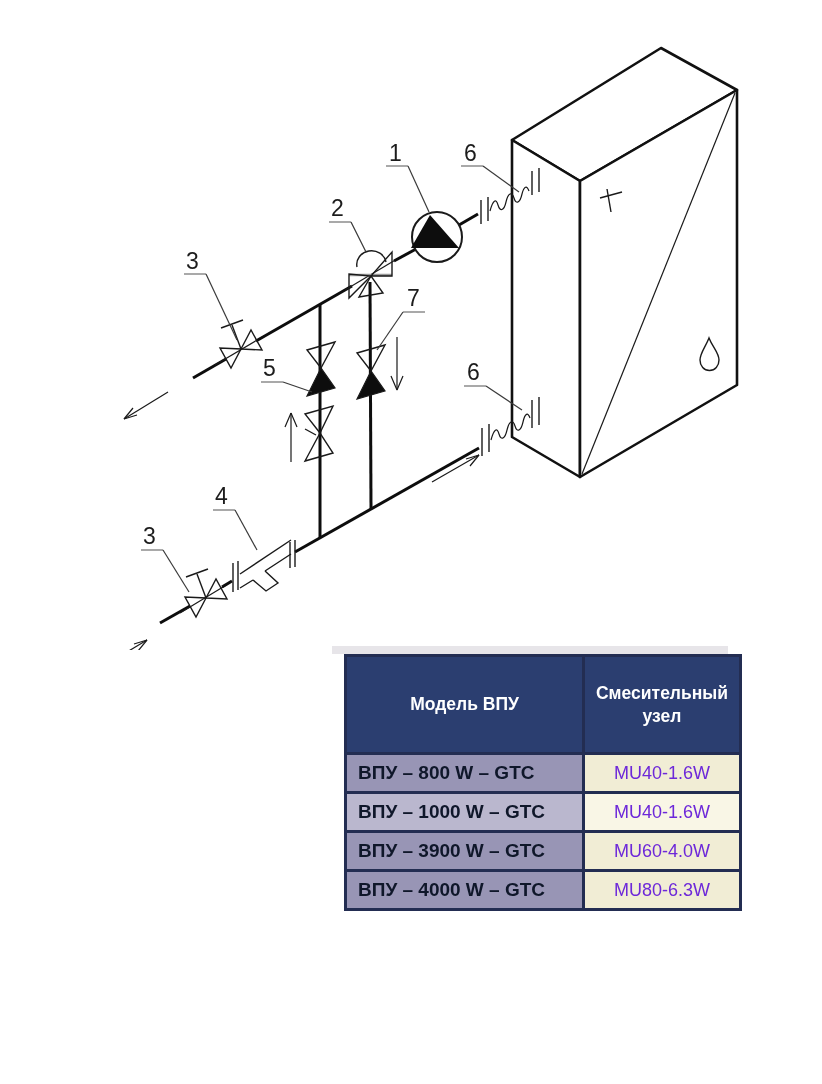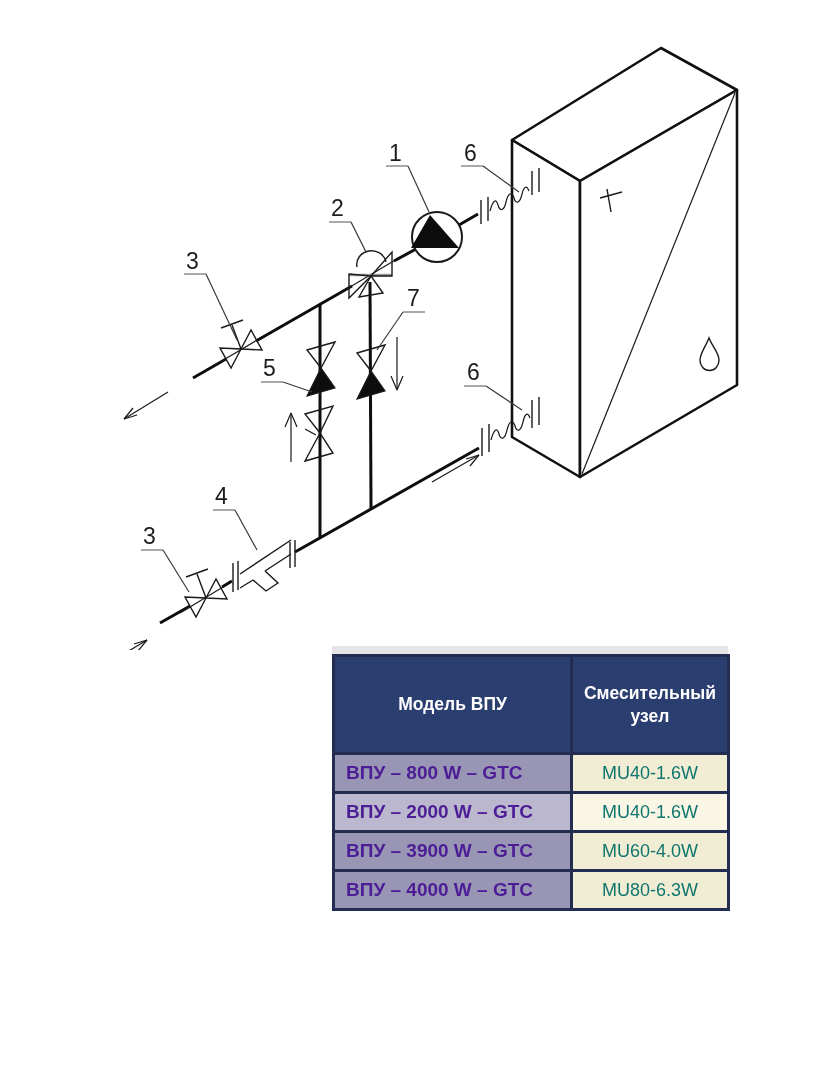--- a/index.html
+++ b/index.html
@@ -5,28 +5,28 @@
   html,body{margin:0;padding:0;background:#ffffff;}
   .page{position:relative;width:822px;height:1084px;background:#fff;overflow:hidden;
         font-family:"Liberation Sans",sans-serif;}
   svg text{font-family:"Liberation Sans","DejaVu Sans",sans-serif;}
 
   
   .diagram{position:absolute;left:0;top:0;}
 
   
   .table-strip{position:absolute;left:332px;top:646px;width:396px;height:8px;background:#e7e5e9;}
-  .spec-table{position:absolute;left:332px;top:654px;}
+  .spec-table{position:absolute;left:344px;top:654px;}
   table.spec{border-collapse:collapse;table-layout:fixed;width:395px;}
   table.spec th,table.spec td{border:3px solid #232d52;}
   table.spec th{background:#2b3e70;color:#ffffff;font-size:17.5px;font-weight:bold;
                 text-align:center;vertical-align:middle;height:95px;line-height:1.3;padding:0 8px;}
   table.spec td{height:34px;}
-  td.model{font-size:19px;font-weight:bold;color:#4c1d95;text-align:left;padding-left:11px;}
-  td.unit{font-size:18px;color:#0f766e;text-align:center;}
+  td.model{font-size:19px;font-weight:bold;color:#0f172a;text-align:left;padding-left:11px;}
+  td.unit{font-size:18px;color:#6d28d9;text-align:center;}
   tr.odd  td.model{background:#9895b5;}
   tr.even td.model{background:#bab7ce;}
   tr.odd  td.unit{background:#f1edd5;}
   tr.even td.unit{background:#f9f6e6;}
   .col-model{width:238px;}
   .col-unit{width:157px;}
 
   
   .pipe{stroke:#0d0d0d;stroke-width:3;fill:none;}
   .sym{stroke:#1a1a1a;stroke-width:1.4;fill:none;}
@@ -223,21 +223,21 @@
           <th>Модель ВПУ</th>
           <th>Смесительный узел</th>
         </tr>
       </thead>
       <tbody>
         <tr class="odd">
           <td class="model">ВПУ – 800 W – GTC</td>
           <td class="unit">MU40-1.6W</td>
         </tr>
         <tr class="even">
-          <td class="model">ВПУ – 2000 W – GTC</td>
+          <td class="model">ВПУ – 1000 W – GTC</td>
           <td class="unit">MU40-1.6W</td>
         </tr>
         <tr class="odd">
           <td class="model">ВПУ – 3900 W – GTC</td>
           <td class="unit">MU60-4.0W</td>
         </tr>
         <tr class="odd">
           <td class="model">ВПУ – 4000 W – GTC</td>
           <td class="unit">MU80-6.3W</td>
         </tr>

